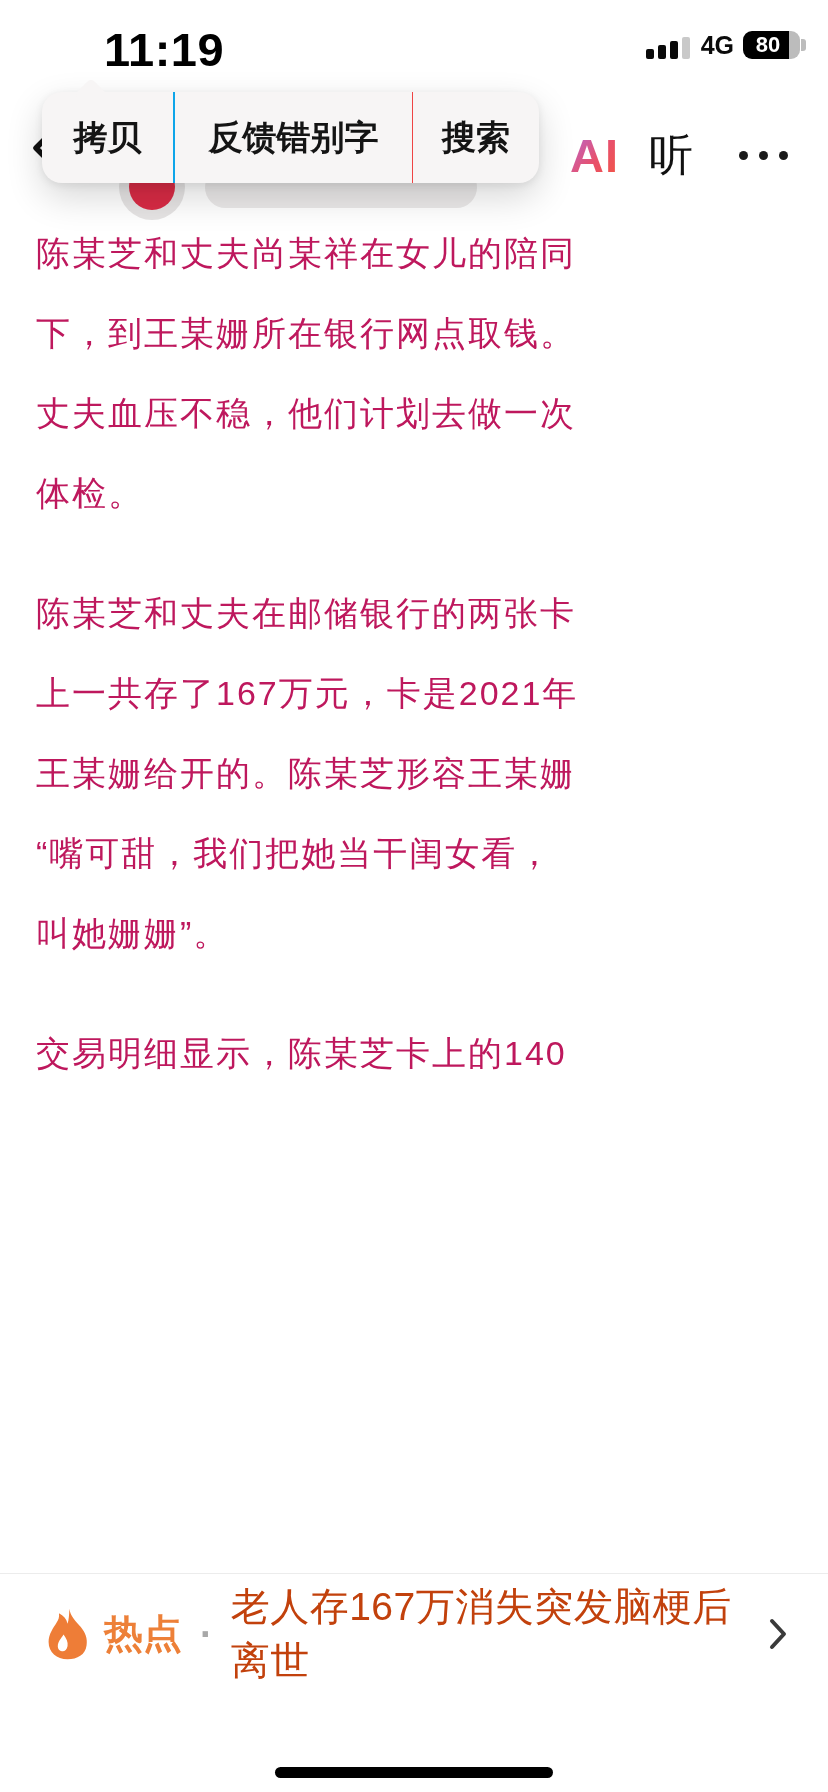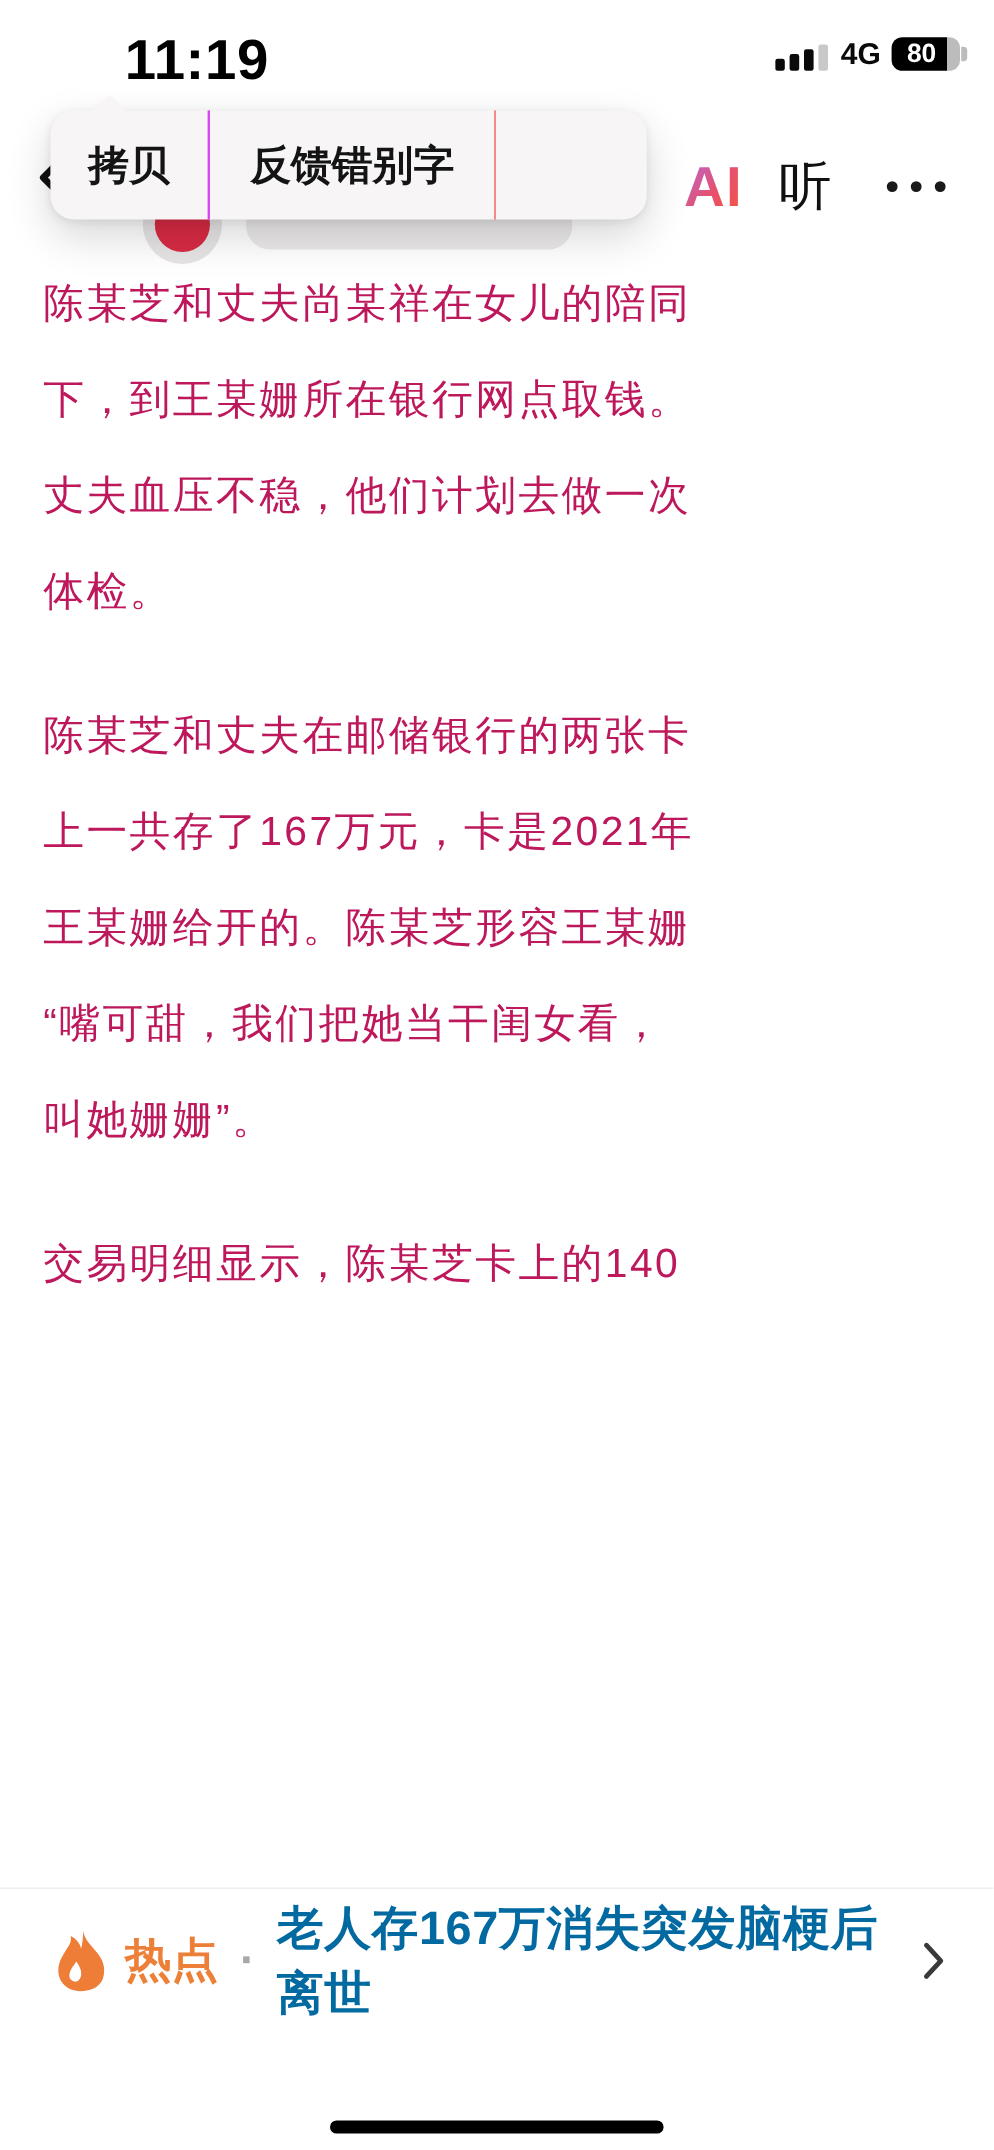--- a/index.html
+++ b/index.html
@@ -36,36 +36,36 @@
   .more-dots i { width:9px; height:9px; border-radius:50%; background:#1a1a1a; }
 
   
   .context-menu { position:absolute; left:42px; top:92px; width:497px; height:91px;
     background:#f7f5f5; border-radius:20px; display:flex; z-index:10;
     box-shadow:0 14px 36px rgba(0,0,0,.16), 0 2px 8px rgba(0,0,0,.08); }
   .menu-arrow { position:absolute; top:-9px; left:37px; width:24px; height:24px;
     background:#f7f5f5; transform:rotate(45deg); border-radius:5px; }
   .menu-item { display:flex; align-items:center; justify-content:center;
     font-size:34px; font-weight:600; color:#141414; height:100%; }
-  .menu-item.copy { flex:0 0 133px; border-right:2px solid #d946ef; }
+  .menu-item.copy { flex:0 0 133px; border-right:2px solid #0ea5e9; }
   .menu-item.typo { flex:0 0 238px; border-right:1px solid #ef4444; }
   .menu-item.search { flex:1; }
 
   
   .article { position:absolute; top:213px; left:36px; right:36px; z-index:0; }
   .article p { font-size:34px; line-height:80px; letter-spacing:2px; color:#be185d;
     font-weight:500; margin:0 0 40px; white-space:pre-line; }
 
   
   .bottom-panel { position:absolute; left:0; right:0; bottom:0; height:219px;
     background:#fff; border-top:1px solid #ececec; z-index:5; }
   .hot-bar { display:flex; align-items:center; height:100px; margin-top:10px; padding:0 40px 0 44px; }
   .hot-tag { font-size:39px; font-weight:600; color:#ed8038; margin-left:14px; }
   .hot-sep { font-size:38px; color:#a8a8a8; margin:0 18px; font-weight:700; }
-  .hot-title { font-size:39px; color:#0369a1; font-weight:700; letter-spacing:.5px; flex:1; }
+  .hot-title { font-size:39px; color:#c2410c; font-weight:400; letter-spacing:.5px; flex:1; }
   .toolbar { display:flex; align-items:center; justify-content:space-between;
     height:84px; padding:0 52px 0 50px; }
   .tool-group { display:flex; align-items:center; gap:15px; }
   .tool-label { font-size:36px; font-weight:500; color:#141414; }
   .home-indicator { position:absolute; left:50%; transform:translateX(-50%);
     bottom:14px; width:278px; height:11px; border-radius:6px; background:#000; }
 </style>
 </head>
 <body>
 
@@ -101,20 +101,21 @@
         <i></i>
         <i></i>
         <i></i>
       </span>
   </div>
 
   <div class="context-menu">
     <div class="menu-arrow"></div>
     <div class="menu-item copy">拷贝</div>
     <div class="menu-item typo">反馈错别字</div>
+    <div class="menu-item search">搜索</div>
   </div>
 
   <main class="article">
     <p>陈某芝和丈夫尚某祥在女儿的陪同
 下，到王某姗所在银行网点取钱。
 丈夫血压不稳，他们计划去做一次
 体检。</p>
     <p>陈某芝和丈夫在邮储银行的两张卡
 上一共存了167万元，卡是2021年
 王某姗给开的。陈某芝形容王某姗

